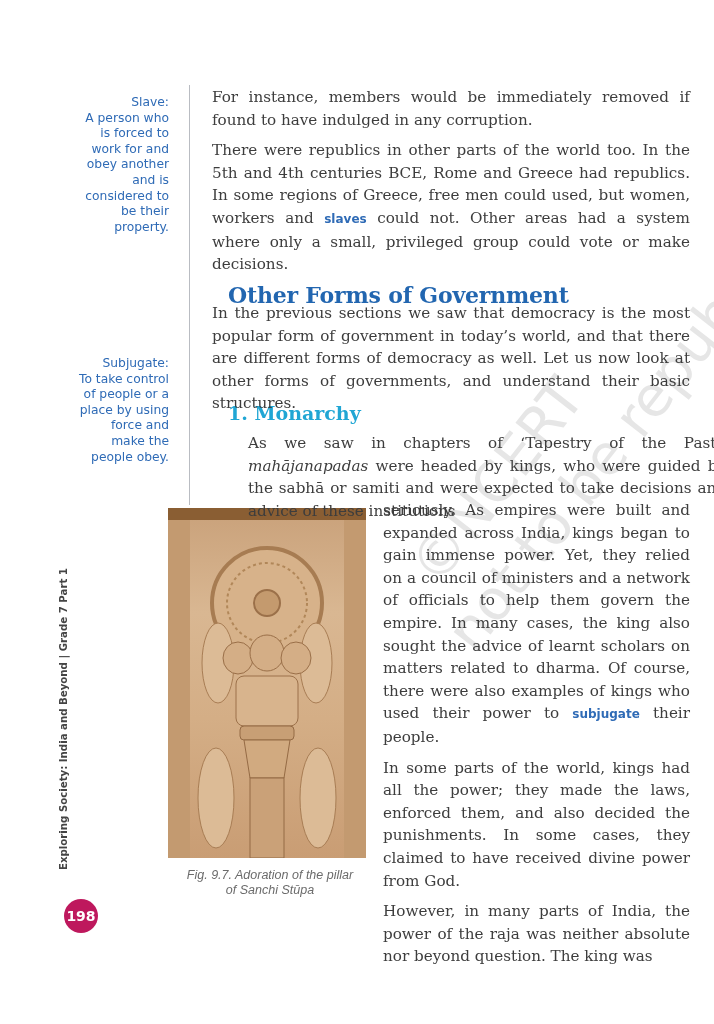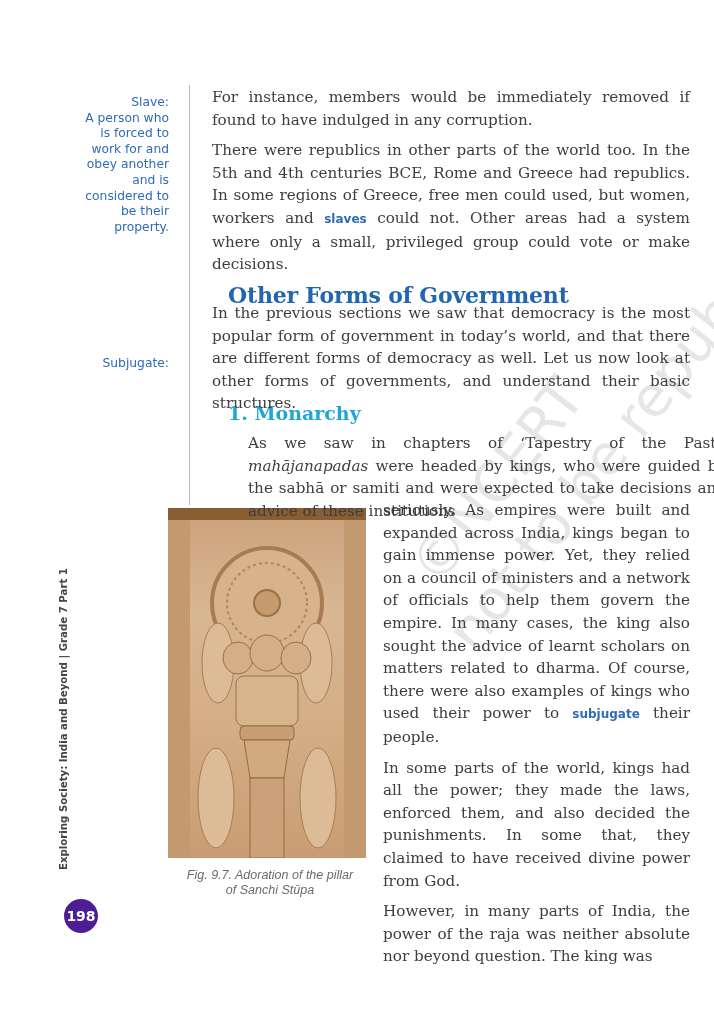--- a/index.html
+++ b/index.html
@@ -44,21 +44,21 @@
   .caption {
     position:absolute; left:160px; top:868px; width:220px; text-align:center;
     font-family:Liberation Sans, sans-serif; font-style:italic; font-size:12.5px; line-height:15px; color:#6b6b6b;
   }
   .running-head {
     position:absolute; left:58px; top:870px; transform-origin:0 0; transform:rotate(-90deg);
     white-space:nowrap; font-family:"DejaVu Sans", sans-serif; font-weight:bold; font-size:10.2px; color:#444;
   }
   .page-num {
     position:absolute; left:64px; top:899px; width:34px; height:34px; border-radius:50%;
-    background:#4c1d95; color:#fff; font-family:"DejaVu Sans", sans-serif; font-weight:bold; font-size:14px;
+    background:#be185d; color:#fff; font-family:"DejaVu Sans", sans-serif; font-weight:bold; font-size:14px;
     display:flex; align-items:center; justify-content:center;
   }
 </style>
 </head>
 <body>
 
 <svg class="watermark" viewBox="0 0 420 380">
   <g transform="rotate(-52 210 190)" fill="#e6e6e6" font-family="DejaVu Sans, sans-serif">
     <text x="70" y="170" font-size="56">©NCERT</text>
     <text x="40" y="240" font-size="56">not to be republished</text>
@@ -67,20 +67,21 @@
 
 <div class="divider"></div>
 
 <div class="margin-note" style="top:95px;">
   <span class="term">Slave:</span>
   <span>A person who is forced to work for and obey another and is considered to be their property.</span>
 </div>
 
 <div class="margin-note" style="top:356px;">
   <span class="term">Subjugate:</span>
+  <span>To take control of people or a place by using force and make the people obey.</span>
 </div>
 
 <div class="main" style="top:86px;">
   <p class="para">For instance, members would be immediately removed if found to have indulged in any corruption.</p>
   <p class="para" style="margin-top:8px;"><span>There were republics in other parts of the world too. In the 5th and 4th centuries BCE, Rome and Greece had republics. In some regions of Greece, free men could used, but women, workers and </span><span class="kw">slaves</span><span> could not. Other areas had a system where only a small, privileged group could vote or make decisions.</span></p>
 </div>
 
 <h2 class="sec" style="position:absolute; left:212px; top:266px;">Other Forms of Government</h2>
 
 <div class="main" style="top:302px;">
@@ -88,21 +89,21 @@
 </div>
 
 <h3 class="sub" style="position:absolute; left:228px; top:402px;">1. Monarchy</h3>
 
 <div class="main" style="top:432px;margin-left:36px;">
   <p class="para"><span>As we saw in chapters of ‘Tapestry of the Past’, </span><em>mahājanapadas</em><span> were headed by kings, who were guided by the sabhā or samiti and were expected to take decisions and advice of these institutions</span></p>
 </div>
 
 <div class="narrow" style="top:499px;">
   <p class="para"><span>seriously. As empires were built and expanded across India, kings began to gain immense power. Yet, they relied on a council of ministers and a network of officials to help them govern the empire. In many cases, the king also sought the advice of learnt scholars on matters related to dharma. Of course, there were also examples of kings who used their power to </span><span class="kw">subjugate</span><span> their people.</span></p>
-  <p class="para" style="margin-top:8px;">In some parts of the world, kings had all the power; they made the laws, enforced them, and also decided the punishments. In some that, they claimed to have received divine power from God.</p>
+  <p class="para" style="margin-top:8px;">In some parts of the world, kings had all the power; they made the laws, enforced them, and also decided the punishments. In some cases, they claimed to have received divine power from God.</p>
   <p class="para" style="margin-top:8px;">However, in many parts of India, the power of the raja was neither absolute nor beyond question. The king was</p>
 </div>
 
 <div class="figure">
   <svg width="198" height="350" viewBox="0 0 198 350">
     <rect x="0" y="0" width="198" height="12" fill="#8a5e33"></rect>
     <rect x="0" y="12" width="22" height="338" fill="#c39a70"></rect>
     <rect x="176" y="12" width="22" height="338" fill="#c39a70"></rect>
     <circle cx="99" cy="95" r="55" fill="#d7b28a" stroke="#a77c52" stroke-width="4"></circle>
     <circle cx="99" cy="95" r="40" fill="none" stroke="#b18759" stroke-width="2" stroke-dasharray="3 3"></circle>

